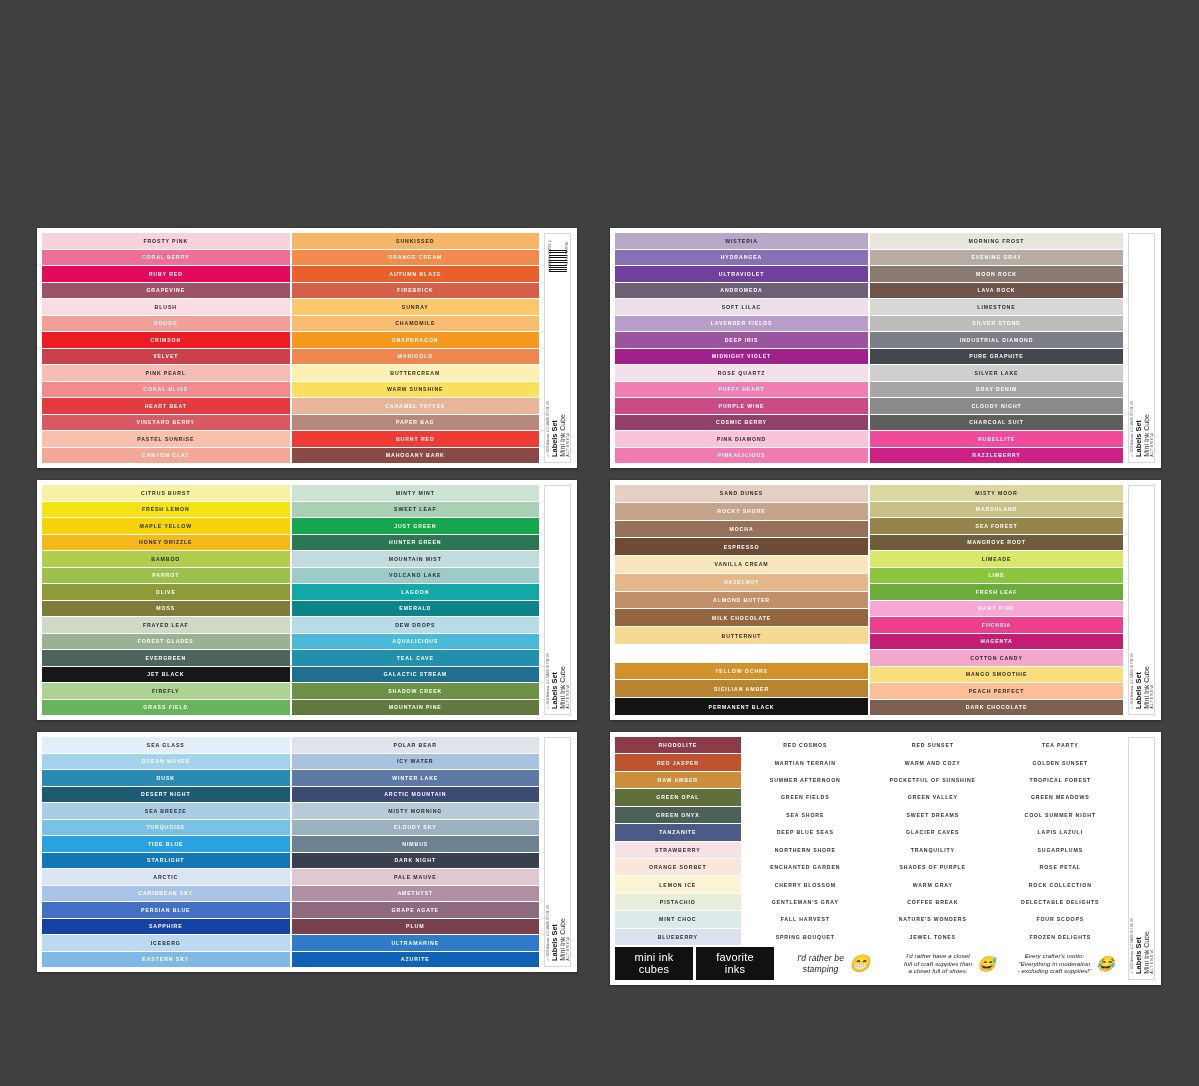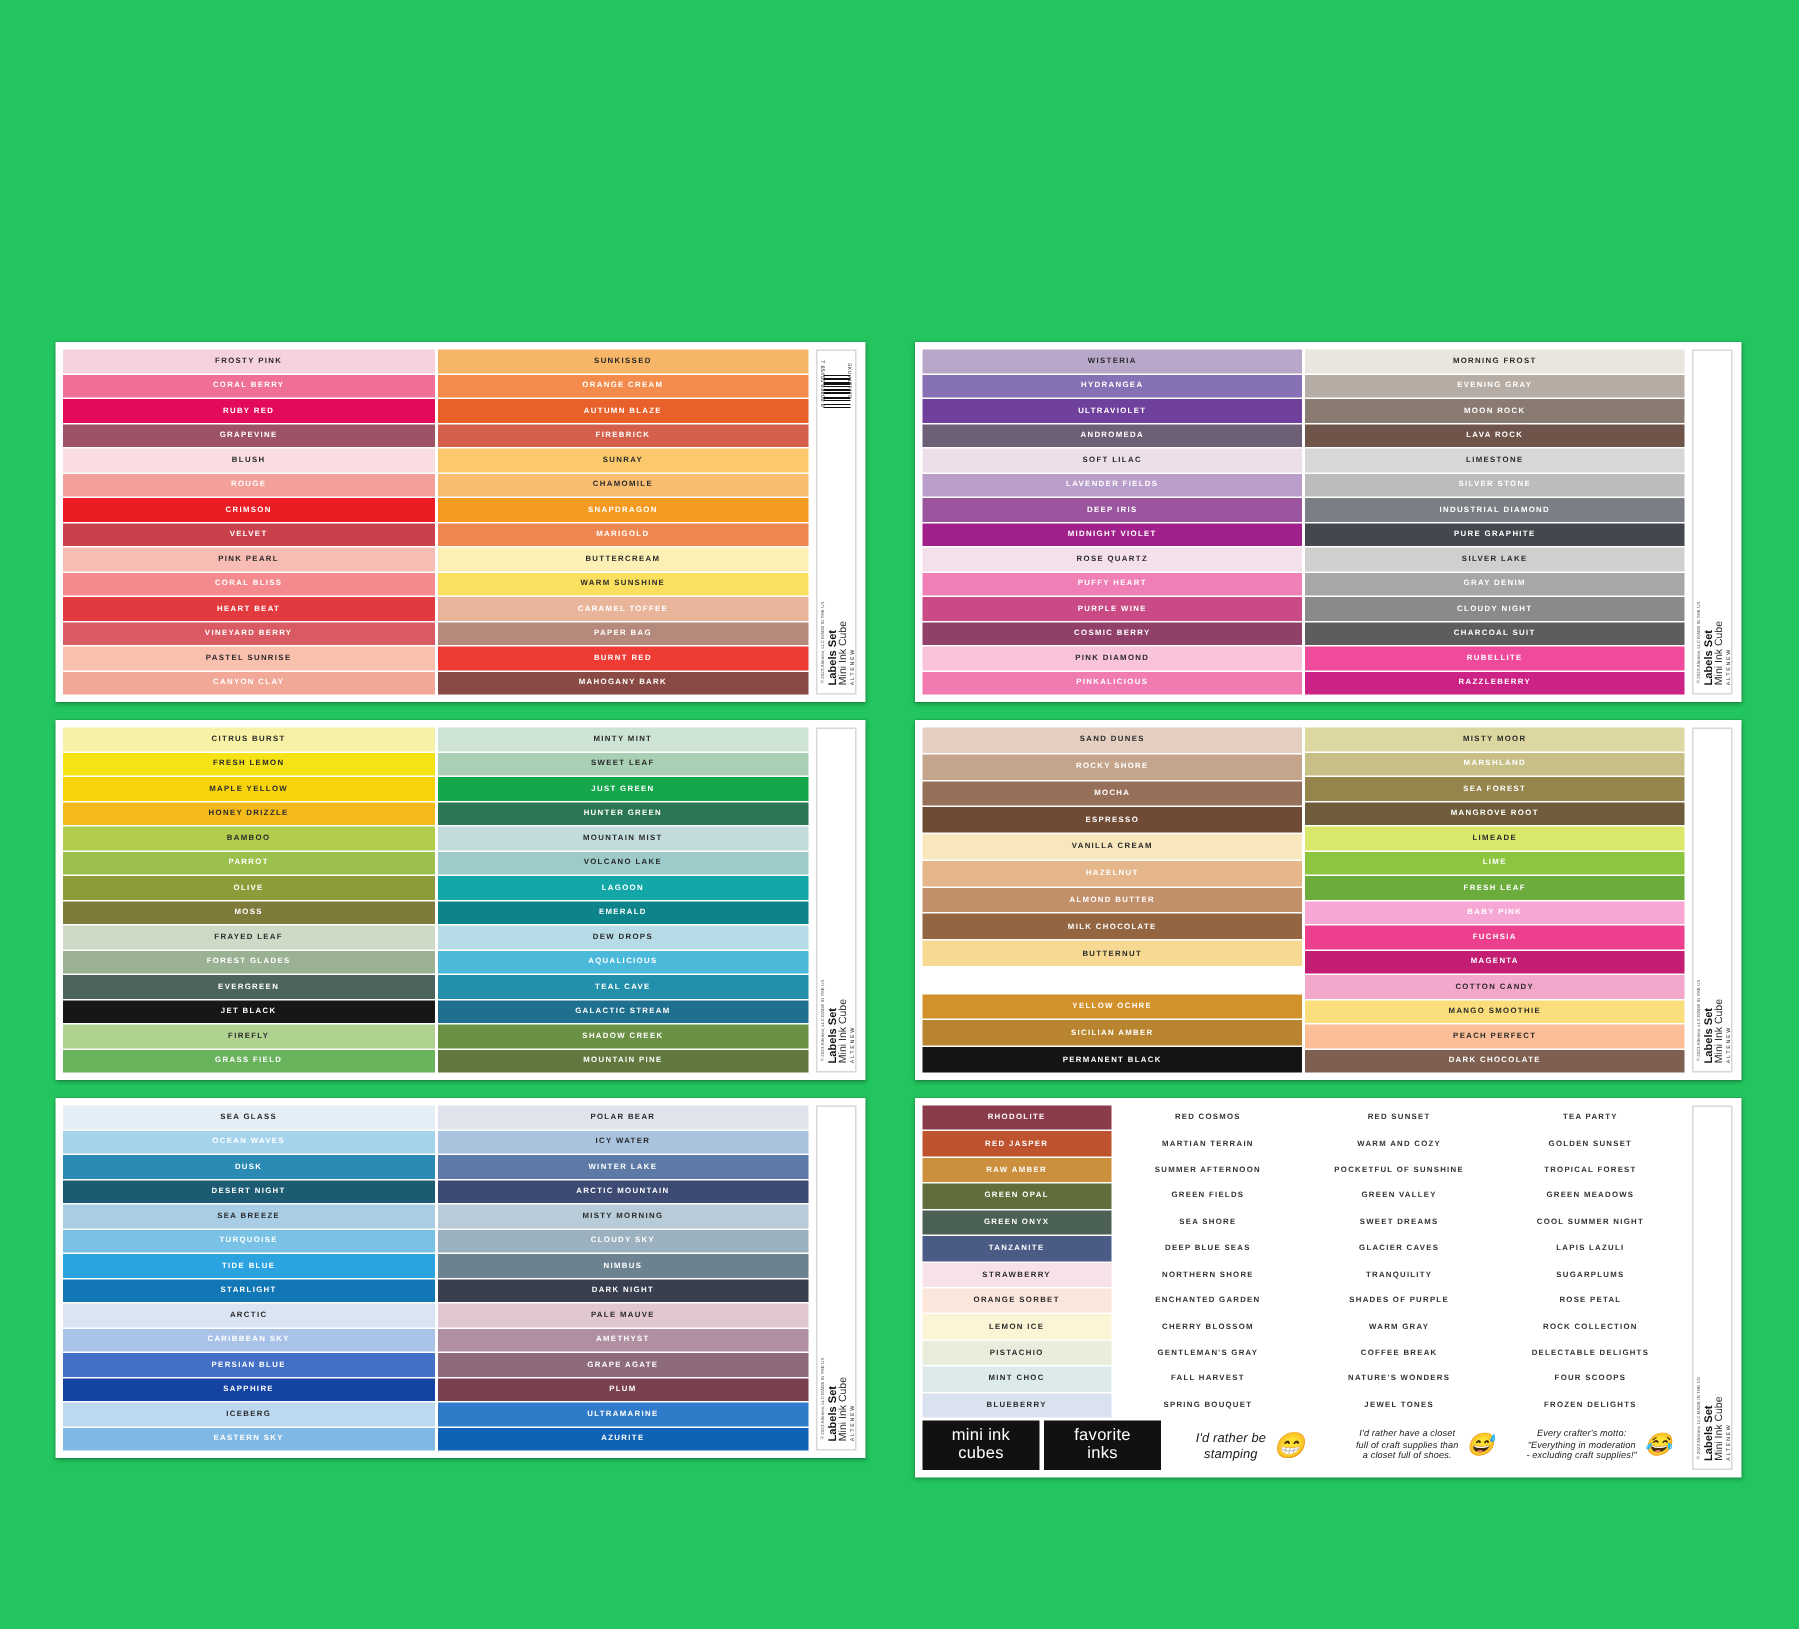--- a/index.html
+++ b/index.html
@@ -2,21 +2,21 @@
 <html><head>
 <meta charset="utf-8">
 <style>
   * { margin:0; padding:0; box-sizing:border-box; }
   html,body {
     width:1199px; height:1086px;
     background:#ffffff;
     font-family:"Liberation Sans", sans-serif;
     overflow:hidden;
   }
-  #stage { position:relative; width:1199px; height:1086px; background:#22c55e; }
+  #stage { position:relative; width:1199px; height:1086px; background:#404040; }
 
   
   .sheet {
     position:absolute;
     background:#ffffff;
     box-shadow:0 1px 3px rgba(0,0,0,.30), 0 0 0 0.5px rgba(0,0,0,.10);
     display:flex;
     padding:5px 6px 5px 5px;
   }
   .cols { display:flex; flex:1; gap:2px; }

